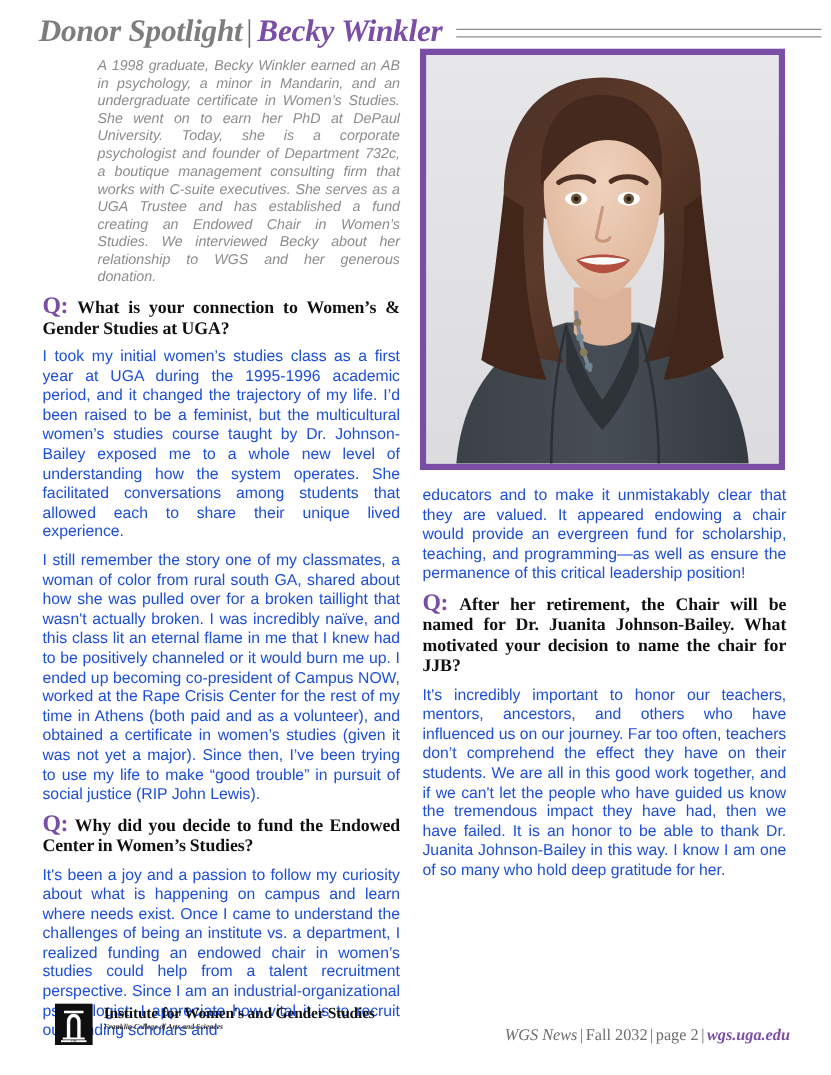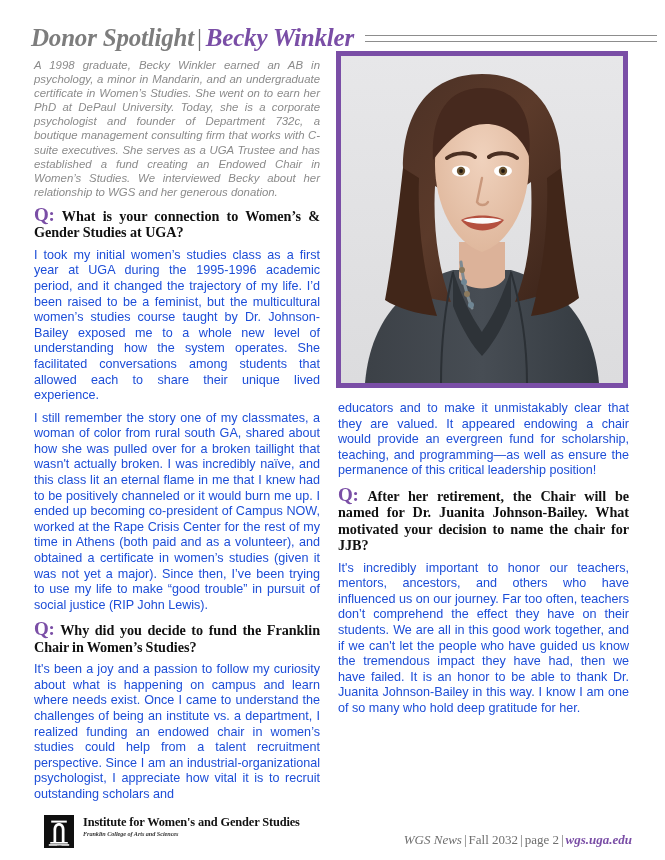--- a/index.html
+++ b/index.html
@@ -10,21 +10,21 @@
   body {
     width: 665px;
     height: 860px;
     position: relative;
     font-family: "Liberation Sans", sans-serif;
     overflow: hidden;
   }
 
   .page {
     position: absolute;
-    left: 0; top: 12px;
+    left: 0; top: 0;
     width: 665px;
     height: 739px;
   }
 
   
   .masthead {
     position: absolute;
     left: 31px;
     top: 8px;
     right: 8px;
@@ -90,20 +90,21 @@
   p {
     margin: 0;
   }
   .intro {
     font-family: "Liberation Sans", sans-serif;
     font-style: italic;
     font-size: 11.4px;
     line-height: 14.1px;
     color: #8b8b8b;
     text-align: justify;
+    margin-left: 44px;
   }
   .body-text {
     font-family: "Liberation Sans", sans-serif;
     font-size: 12.6px;
     line-height: 15.6px;
     color: #1d4ed8;
     text-align: justify;
     margin-top: 7px;
   }
   .closing-note {
@@ -280,21 +281,21 @@
   </div>
 
   <div class="col-left">
     <p class="intro">A 1998 graduate, Becky Winkler earned an AB in psychology, a minor in Mandarin, and an undergraduate certificate in Women’s Studies. She went on to earn her PhD at DePaul University. Today, she is a corporate psychologist and founder of Department 732c, a boutique management consulting firm that works with C-suite executives. She serves as a UGA Trustee and has established a fund creating an Endowed Chair in Women’s Studies.   We interviewed Becky about her relationship to WGS and her generous donation.</p>
 
     <p class="qa-question"><span class="q-mark">Q:</span> <span class="q-text">What is your connection to Women’s &amp; Gender Studies at UGA?</span></p>
 
     <p class="body-text">I took my initial women’s studies class as a first year at UGA during the 1995-1996 academic period, and it changed the trajectory of my life. I’d been raised to be a feminist, but the multicultural women’s studies course taught by Dr. Johnson-Bailey exposed me to a whole new level of understanding how the system operates. She facilitated conversations among students that allowed each to share their unique lived experience.</p>
     <p class="body-text">I still remember the story one of my classmates, a woman of color from rural south GA, shared about how she was pulled over for a broken taillight that wasn't actually broken.  I was incredibly naïve, and this class lit an eternal flame in me that I knew had to be positively channeled or it would burn me up. I ended up becoming co-president of Campus NOW, worked at the Rape Crisis Center for the rest of my time in Athens (both paid and as a volunteer), and obtained a certificate in women’s studies (given it was not yet a major). Since then, I’ve been trying to use my life to make “good trouble” in pursuit of social justice (RIP John Lewis).</p>
 
-    <p class="qa-question tight-1"><span class="q-mark">Q:</span> <span class="q-text">Why did you decide to fund the Franklin Chair in Women’s Studies?</span></p>
+    <p class="qa-question tight-1"><span class="q-mark">Q:</span> <span class="q-text">Why did you decide to fund the Endowed Center in Women’s Studies?</span></p>
 
     <p class="body-text">It's been a joy and a passion to follow my curiosity about what is happening on campus and learn where needs exist. Once I came to understand the challenges of being an institute vs. a department, I realized funding an endowed chair in women’s studies could help from a talent recruitment perspective. Since I am an industrial-organizational psychologist, I appreciate how vital it is to recruit outstanding scholars and</p>
   </div>
 
   <div class="col-right">
     <p class="body-text" style="margin-top:0">educators and to make it unmistakably clear that they are valued. It appeared endowing a chair would provide an evergreen fund for scholarship, teaching, and programming—as well as ensure the permanence of this critical leadership position!</p>
 
     <p class="qa-question"><span class="q-mark">Q:</span> <span class="q-text">After her retirement, the Chair will be named for Dr. Juanita Johnson-Bailey.  What motivated your decision to name the chair for JJB?</span></p>
 
     <p class="body-text">It's incredibly important to honor our teachers, mentors, ancestors, and others who have influenced us on our journey.  Far too often, teachers don’t comprehend the effect they have on their students.  We are all in this good work together, and if we can't let the people who have guided us know the tremendous impact they have had, then we have failed.  It is an honor to be able to thank Dr. Juanita Johnson-Bailey in this way.  I know I am one of so many who hold deep gratitude for her.</p>

